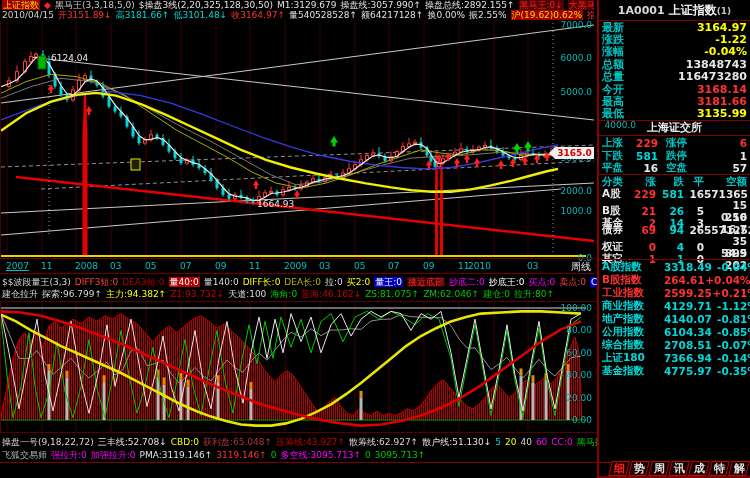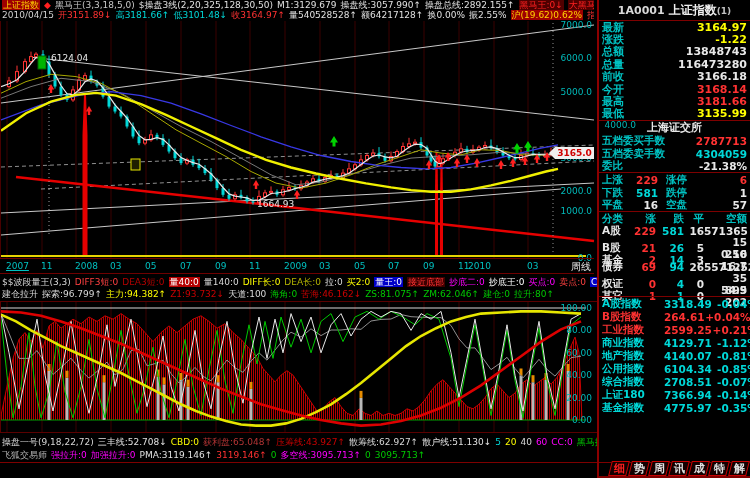--- a/index.html
+++ b/index.html
@@ -438,59 +438,45 @@
     <div id="sb-quote">
         <div class="srow">
           <span class="lb">最新</span>
           <span class="vl" style="color:#ffff00">3164.97</span>
         </div>
         <div class="srow">
           <span class="lb">涨跌</span>
           <span class="vl" style="color:#ffff00">-1.22</span>
         </div>
         <div class="srow">
+          <span class="lb">涨幅</span>
+          <span class="vl" style="color:#ffff00">-0.04%</span>
+        </div>
+        <div class="srow">
           <span class="lb">总额</span>
           <span class="vl" style="color:#e8e8e8">13848743</span>
         </div>
         <div class="srow">
           <span class="lb">总量</span>
           <span class="vl" style="color:#e8e8e8">116473280</span>
         </div>
         <div class="srow">
-          <span class="lb">前收</span>
-          <span class="vl" style="color:#e8e8e8">3166.18</span>
-        </div>
-        <div class="srow">
           <span class="lb">今开</span>
           <span class="vl" style="color:#ff3232">3168.14</span>
         </div>
         <div class="srow">
           <span class="lb">最高</span>
           <span class="vl" style="color:#ff3232">3181.66</span>
         </div>
         <div class="srow">
           <span class="lb">最低</span>
           <span class="vl" style="color:#ffff00">3135.99</span>
         </div>
       </div>
     <div class="sb-exchange">上海证交所</div>
-    <div id="sb-wudang">
-        <div class="wrow">
-          <span class="lb">五档委买手数</span>
-          <span class="vl" style="color:#ff3232">2787713</span>
-        </div>
-        <div class="wrow">
-          <span class="lb">五档委卖手数</span>
-          <span class="vl" style="color:#00d8d8">4304059</span>
-        </div>
-        <div class="wrow">
-          <span class="lb">委比</span>
-          <span class="vl" style="color:#e8e8e8">-21.38%</span>
-        </div>
-      </div>
     <div id="sb-breadth">
         <div class="brow">
           <span class="lb">上涨</span>
           <span class="v1" style="color:#ff3232">229</span>
           <span class="lb">涨停</span>
           <span class="v2" style="color:#ff3232">6</span>
         </div>
         <div class="brow">
           <span class="lb">下跌</span>
           <span class="v1" style="color:#00d8d8">581</span>

